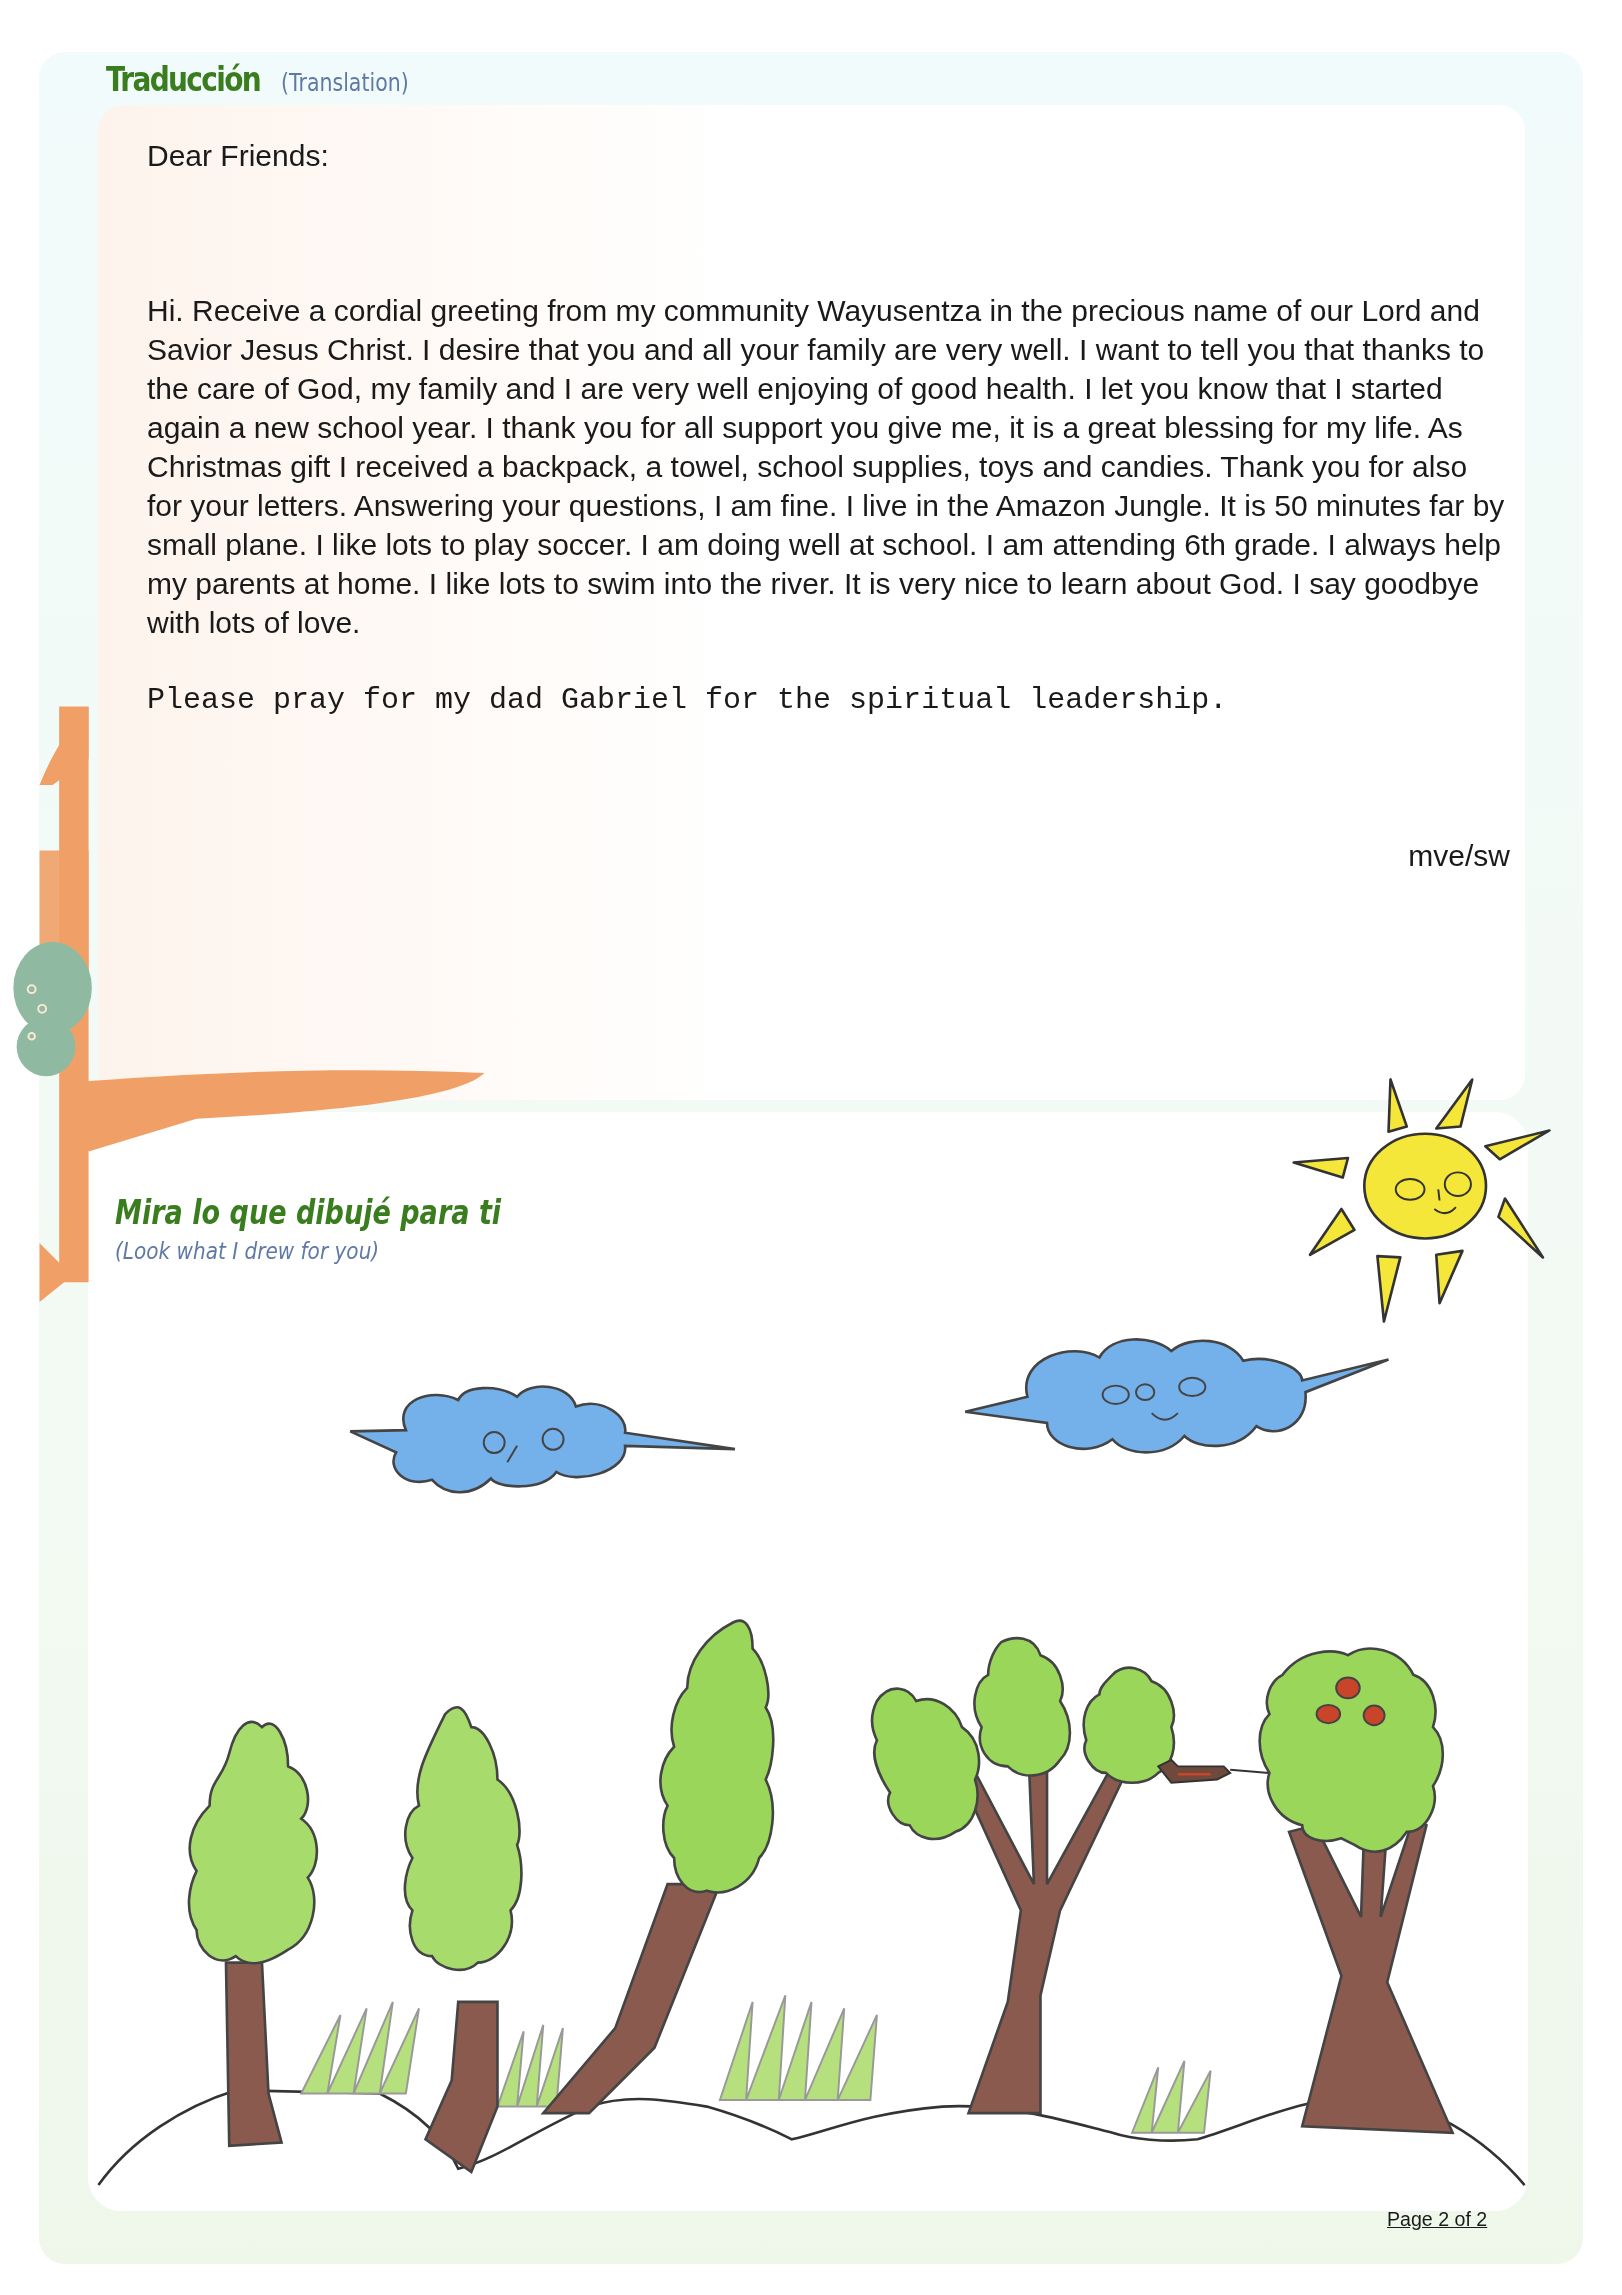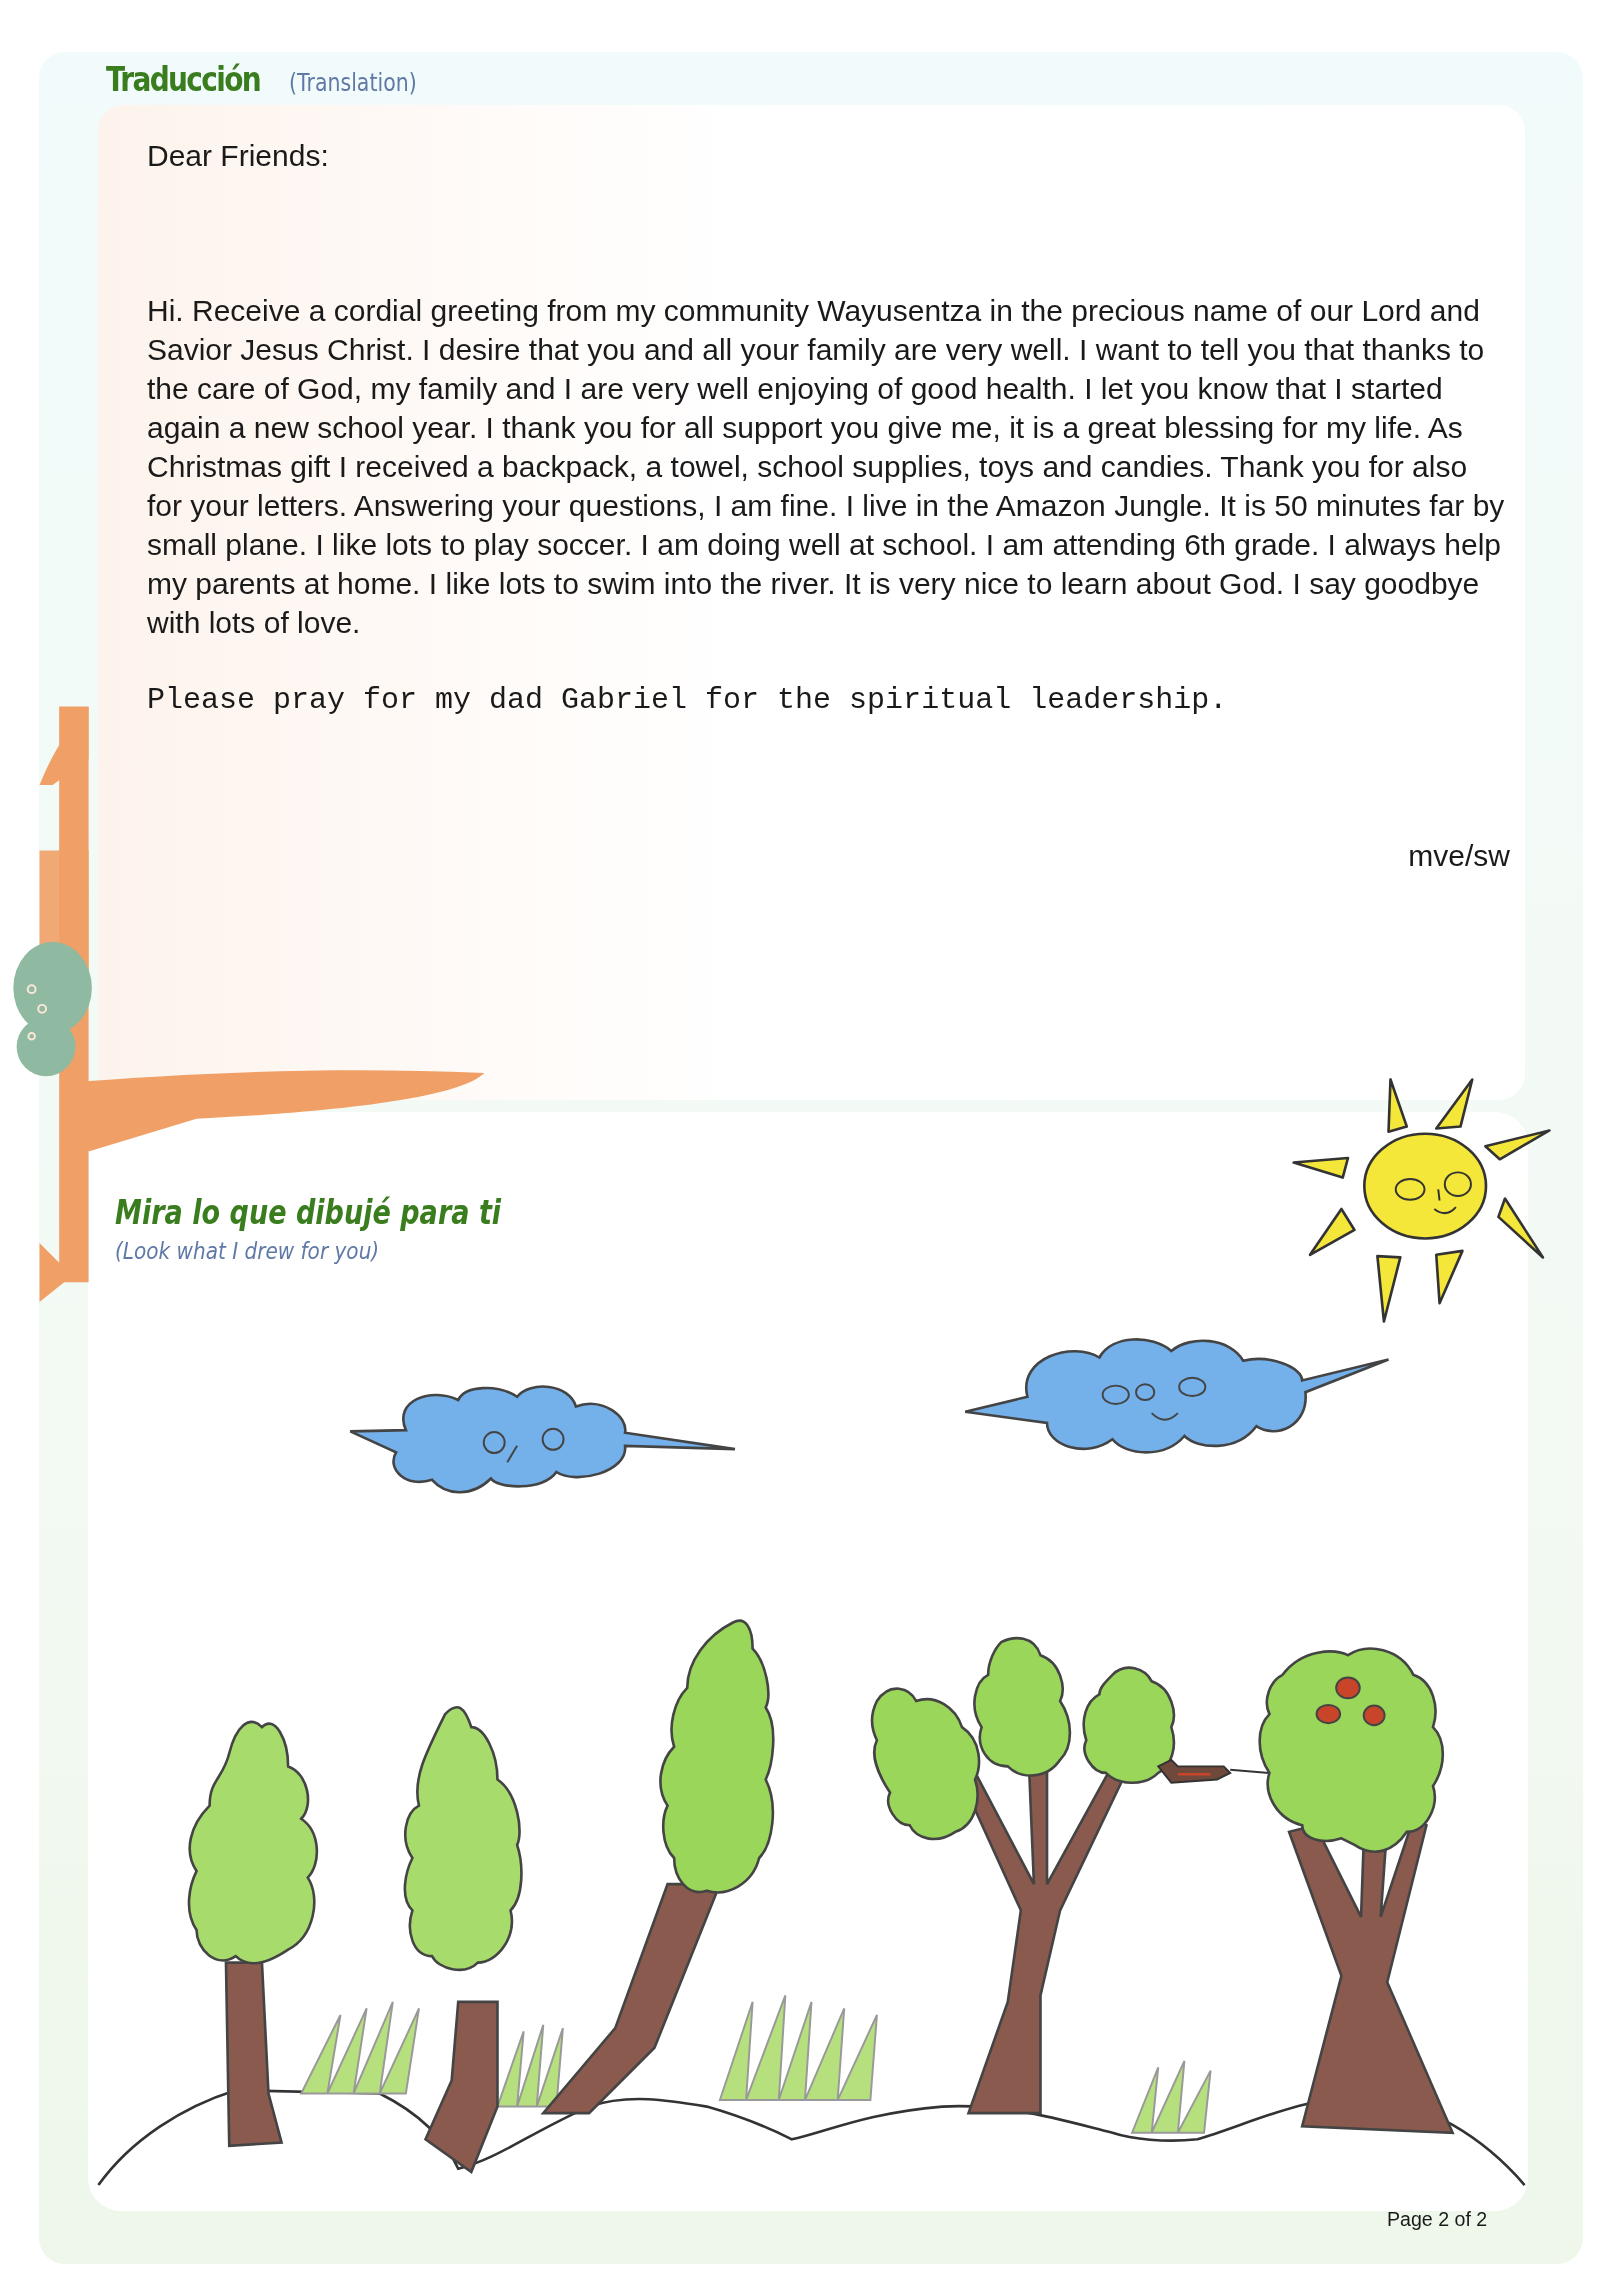--- a/index.html
+++ b/index.html
@@ -18,21 +18,21 @@
     position: absolute; left: 98px; top: 105px; width: 1427px; height: 995px;
     background: linear-gradient(90deg, #fdf3ec 0%, #fffaf7 25%, #ffffff 45%, #ffffff 100%);
     border-radius: 26px;
   }
   .panel-bottom {
     position: absolute; left: 88px; top: 1112px; width: 1440px; height: 1099px;
     background: #ffffff; border-radius: 33px;
   }
   .section-header {
     position: absolute; left: 106px; top: 60px;
-    display: flex; align-items: baseline; gap: 28px;
+    display: flex; align-items: baseline; gap: 20px;
   }
   .header-es {
     font-family: "DejaVu Sans", sans-serif; font-weight: bold;
     font-size: 33px; color: #3a7d1f; letter-spacing: -2px;
     transform: scaleX(0.85); transform-origin: left;
   }
   .header-en {
     font-family: "DejaVu Sans", sans-serif; font-size: 25px; color: #5f79a6;
     transform: scaleX(0.82); transform-origin: left; margin-left: -26px;
   }
@@ -50,21 +50,21 @@
   }
   .draw-es {
     font-family: "DejaVu Sans", sans-serif; font-weight: bold; font-size: 33px; color: #3a7d1f;
     transform: scaleX(0.82); transform-origin: left; white-space: nowrap; display: block;
   }
   .draw-en {
     font-family: "DejaVu Sans", sans-serif; font-size: 23.6px; color: #5f79a6;
     transform: scaleX(0.85); transform-origin: left; white-space: nowrap; display: block; margin-top: 5.2px;
   }
   .page-number {
-    position: absolute; left: 1387px; top: 2208px; font-size: 19.6px; color: #1a1a1a;
+    position: absolute; left: 1387px; top: 2208px; font-size: 19.6px; color: #1a1a1a; text-decoration: underline;
   }
   svg.abs { position: absolute; left: 0; top: 0; }
 </style>
 </head>
 <body>
 
 <div class="frame"></div>
 <div class="panel-top"></div>
 <div class="panel-bottom"></div>
 

